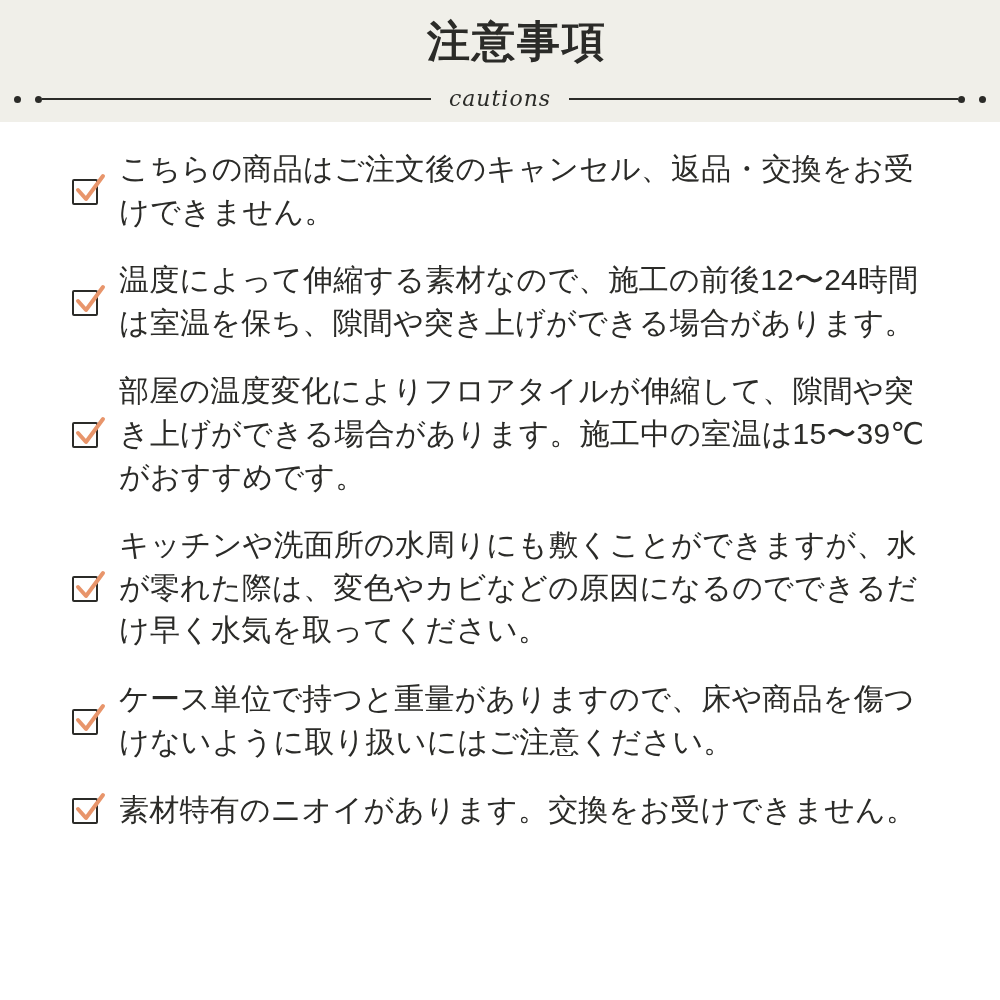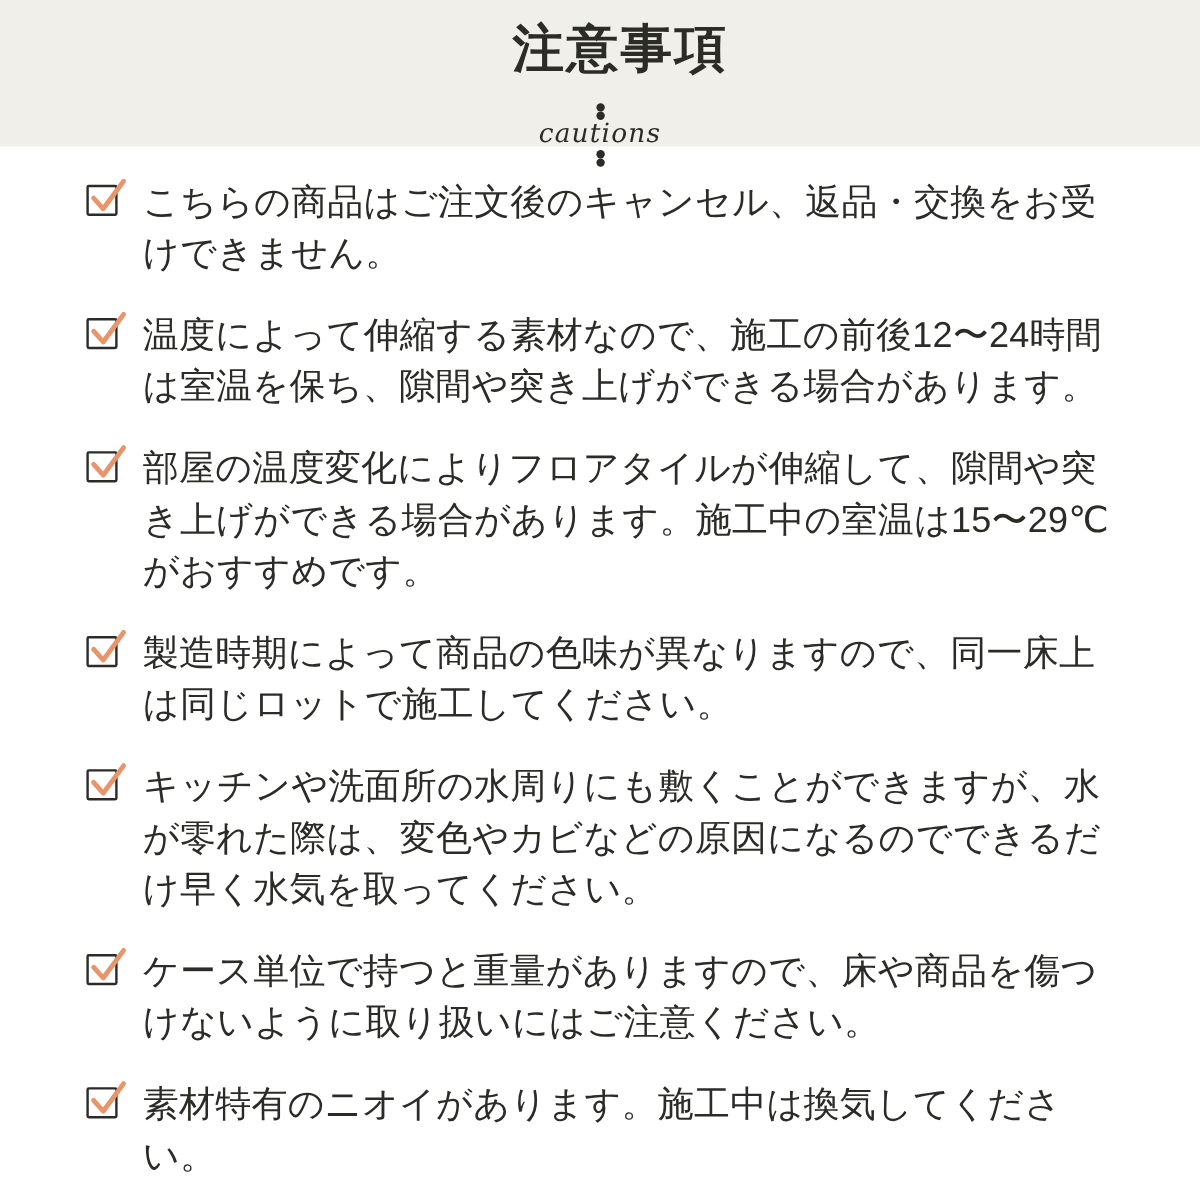--- a/index.html
+++ b/index.html
@@ -46,21 +46,20 @@
   }
 
   .rule-row {
     position: absolute;
     top: 86px;
     left: 0;
     width: 1000px;
     height: 26px;
     display: flex;
     align-items: center;
-    flex-direction: column;
   }
 
   .dot {
     width: 7px;
     height: 7px;
     border-radius: 50%;
     background: #2b2b28;
     flex: 0 0 auto;
   }
 
@@ -89,21 +88,21 @@
     position: absolute;
     top: 148px;
     left: 0;
     width: 1000px;
     padding: 0 72px 0 72px;
     box-sizing: border-box;
   }
 
   .item {
     display: flex;
-    align-items: flex-start;
+    align-items: center;
     margin-bottom: 26px;
   }
 
   .check {
     position: relative;
     flex: 0 0 auto;
     width: 30px;
     height: 30px;
     margin-top: 6px;
     margin-right: 17px;
@@ -182,32 +181,23 @@
       <span class="item-text">温度によって伸縮する素材なので、施工の前後12〜24時間は室温を保ち、隙間や突き上げができる場合があります。</span>
     </div>
 
     <div class="item">
       <span class="check">
         <span class="box"></span>
         <svg viewBox="0 0 34 34" aria-hidden="true">
           <path d="M5 17 L13 26 L30 3" fill="none" stroke="#e8956b" stroke-width="4" stroke-linecap="round" stroke-linejoin="round"></path>
         </svg>
       </span>
-      <span class="item-text">部屋の温度変化によりフロアタイルが伸縮して、隙間や突き上げができる場合があります。施工中の室温は15〜29℃がおすすめです。</span>
-    </div>
-
-    <div class="item">
-      <span class="check">
-        <span class="box"></span>
-        <svg viewBox="0 0 34 34" aria-hidden="true">
-          <path d="M5 17 L13 26 L30 3" fill="none" stroke="#e8956b" stroke-width="4" stroke-linecap="round" stroke-linejoin="round"></path>
-        </svg>
-      </span>
-      <span class="item-text">製造時期によって商品の色味が異なりますので、同一床上は同じロットで施工してください。</span>
-    </div>
+      <span class="item-text">部屋の温度変化によりフロアタイルが伸縮して、隙間や突き上げができる場合があります。施工中の室温は15〜39℃がおすすめです。</span>
+    </div>
+
 
     <div class="item">
       <span class="check">
         <span class="box"></span>
         <svg viewBox="0 0 34 34" aria-hidden="true">
           <path d="M5 17 L13 26 L30 3" fill="none" stroke="#e8956b" stroke-width="4" stroke-linecap="round" stroke-linejoin="round"></path>
         </svg>
       </span>
       <span class="item-text">キッチンや洗面所の水周りにも敷くことができますが、水が零れた際は、変色やカビなどの原因になるのでできるだけ早く水気を取ってください。</span>
     </div>
@@ -222,17 +212,17 @@
       <span class="item-text">ケース単位で持つと重量がありますので、床や商品を傷つけないように取り扱いにはご注意ください。</span>
     </div>
 
     <div class="item">
       <span class="check">
         <span class="box"></span>
         <svg viewBox="0 0 34 34" aria-hidden="true">
           <path d="M5 17 L13 26 L30 3" fill="none" stroke="#e8956b" stroke-width="4" stroke-linecap="round" stroke-linejoin="round"></path>
         </svg>
       </span>
-      <span class="item-text">素材特有のニオイがあります。施工中は換気してください。</span>
+      <span class="item-text">素材特有のニオイがあります。交換をお受けできません。</span>
     </div>
 
   </div>
 </div>
 
 </body></html>

